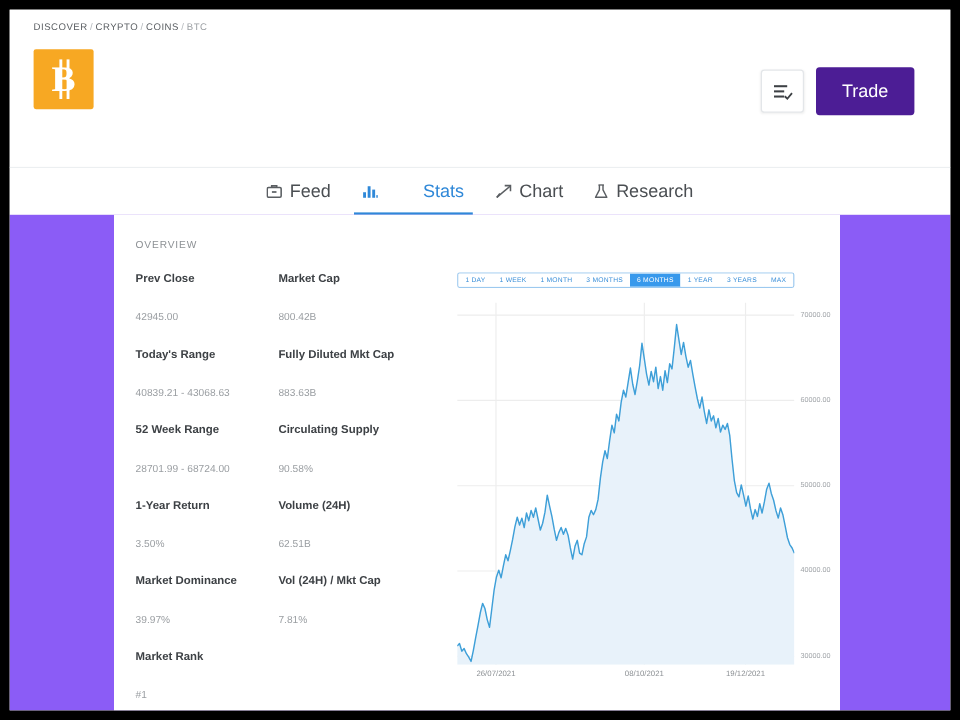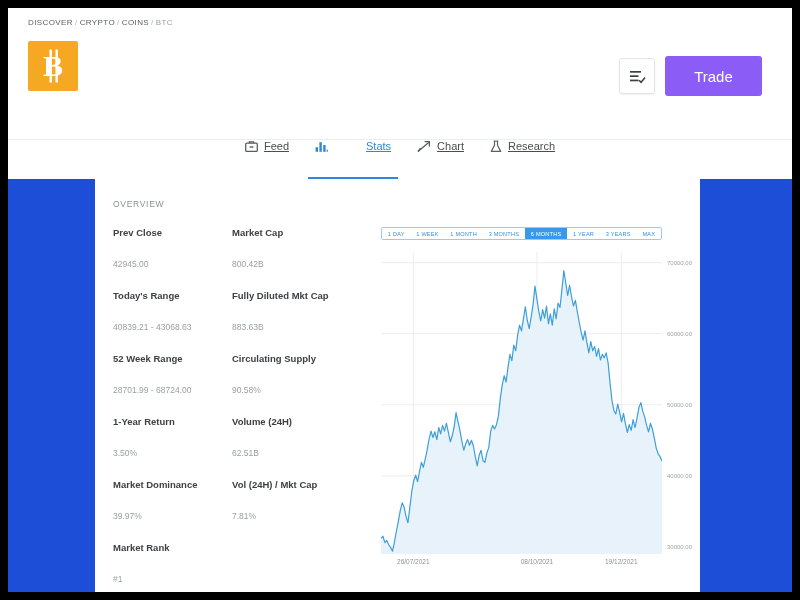--- a/index.html
+++ b/index.html
@@ -127,61 +127,60 @@
     background: #fff;
     border: 1px solid #e3e6e9;
     border-radius: 3px;
     display: flex;
     align-items: center;
     justify-content: center;
     box-shadow: 0 1px 2px rgba(0,0,0,.06);
   }
   .trade-btn {
     margin-left: 10px;
-    width: 97px; height: 40px;
-    background: #8b5cf6;
+    width: 82px; height: 40px;
+    background: #4c1d95;
     border-radius: 3px;
     color: #fff;
     font-size: 15px;
     display: flex;
     align-items: center;
     justify-content: center;
   }
 
   
   .tabs-bar {
     background: #fff;
     border-top: 1px solid #eceff1;
     height: 40px;
     display: flex;
     align-items: stretch;
     justify-content: center;
   }
   .tab {
     display: flex;
-    align-items: flex-start;
+    align-items: center;
     padding: 0 13px;
-    font-size: 11px;
+    font-size: 15px;
     color: #4a4e52;
     position: relative;
-    text-decoration: underline;
   }
   .tab .t-ico { margin-right: 6px; display: flex; align-items: center; }
   .tab.active { color: #2f88d8; gap: 32px; }
   .tab.active::after {
     content: "";
     position: absolute;
     left: 6px; right: 6px; bottom: 0;
     height: 2px;
     background: #2f88d8;
   }
 
   
   .body-area {
-    background: #1d4ed8;
+    background: #8b5cf6;
     height: 413px;
     position: relative;
   }
   .content-card {
     position: absolute;
     left: 87px; top: 0;
     width: 605px;
     height: 413px;
     background: #fff;
   }

